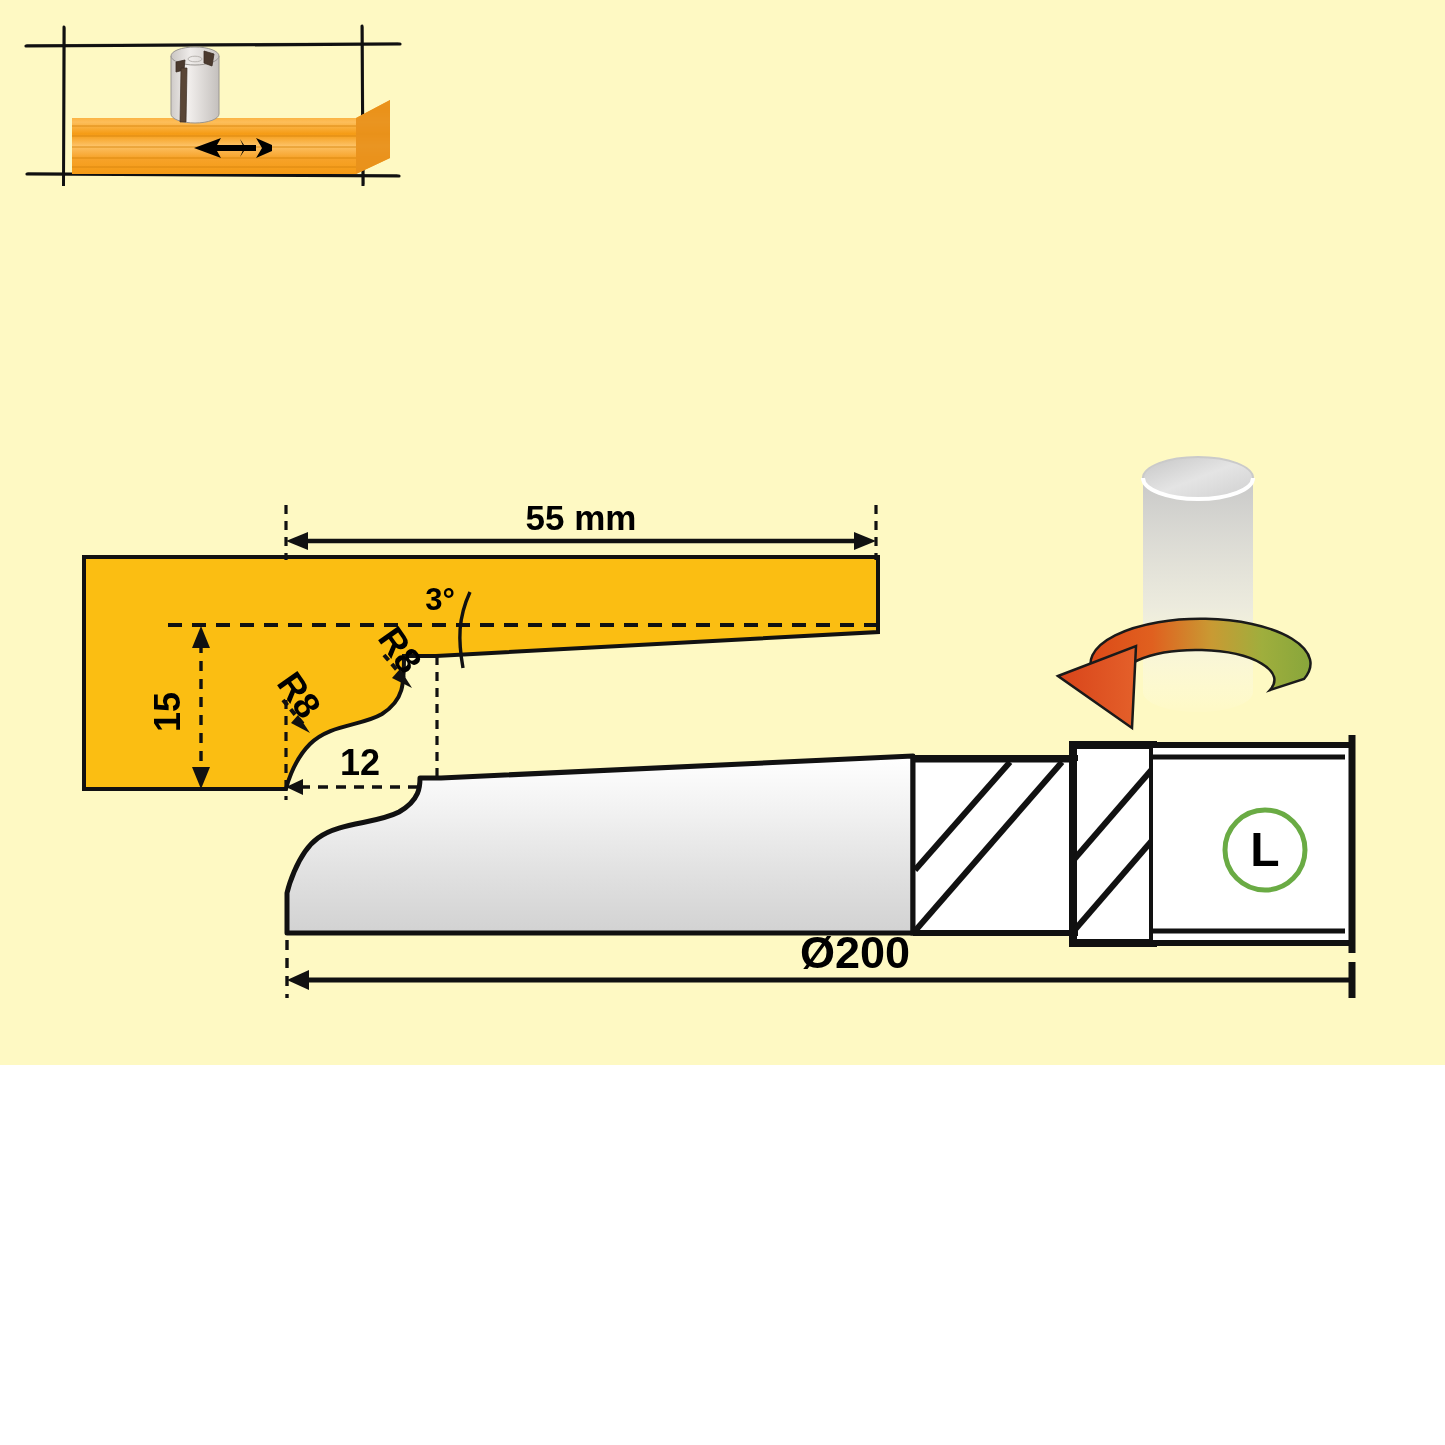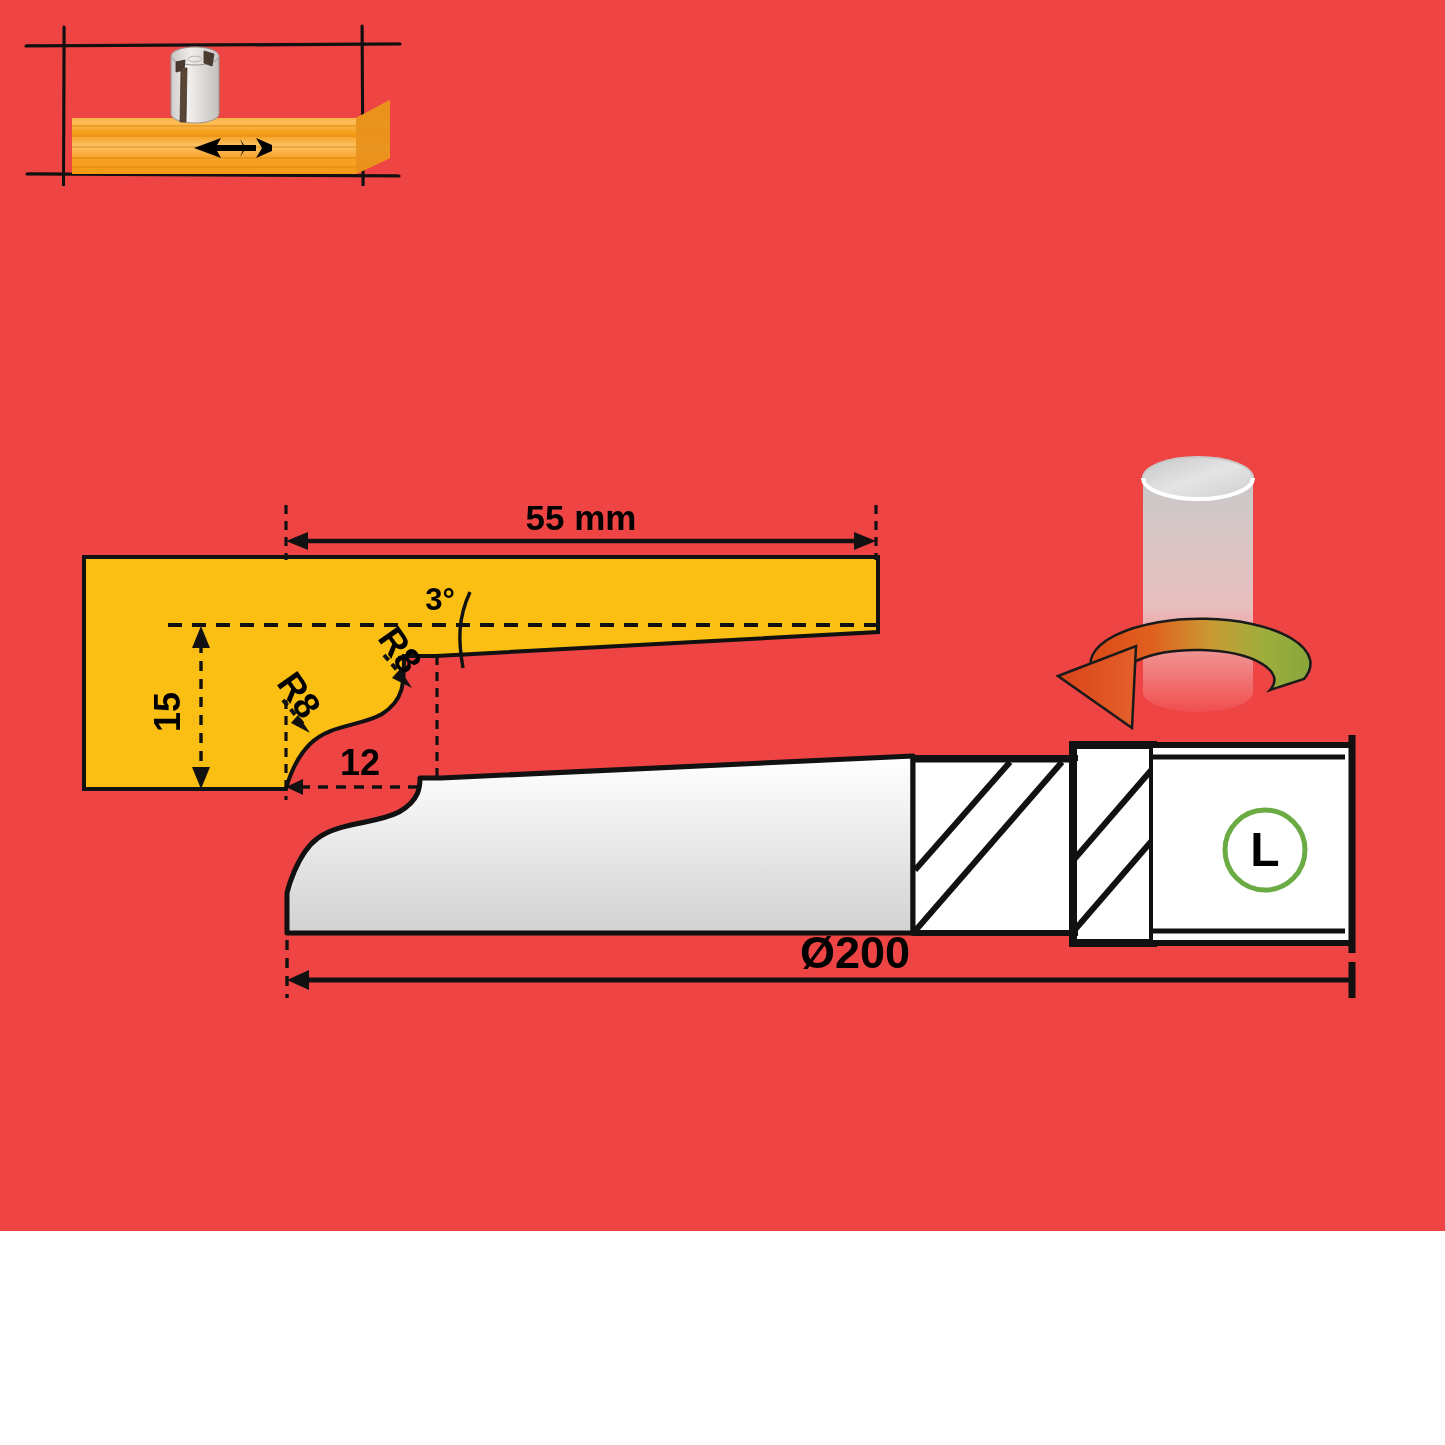--- a/index.html
+++ b/index.html
@@ -3,22 +3,22 @@
 <meta charset="utf-8">
 <style>
   html, body {
     margin: 0;
     padding: 0;
     background: #ffffff;
   }
   #page {
     position: relative;
     width: 1445px;
-    height: 1231px;
-    background: #ef4444;
+    height: 1065px;
+    background: #fef9c3;
     overflow: hidden;
     font-family: "Liberation Sans", sans-serif;
   }
   .svg-layer {
     position: absolute;
     left: 0;
     top: 0;
     width: 1445px;
     height: 1445px;
   }

